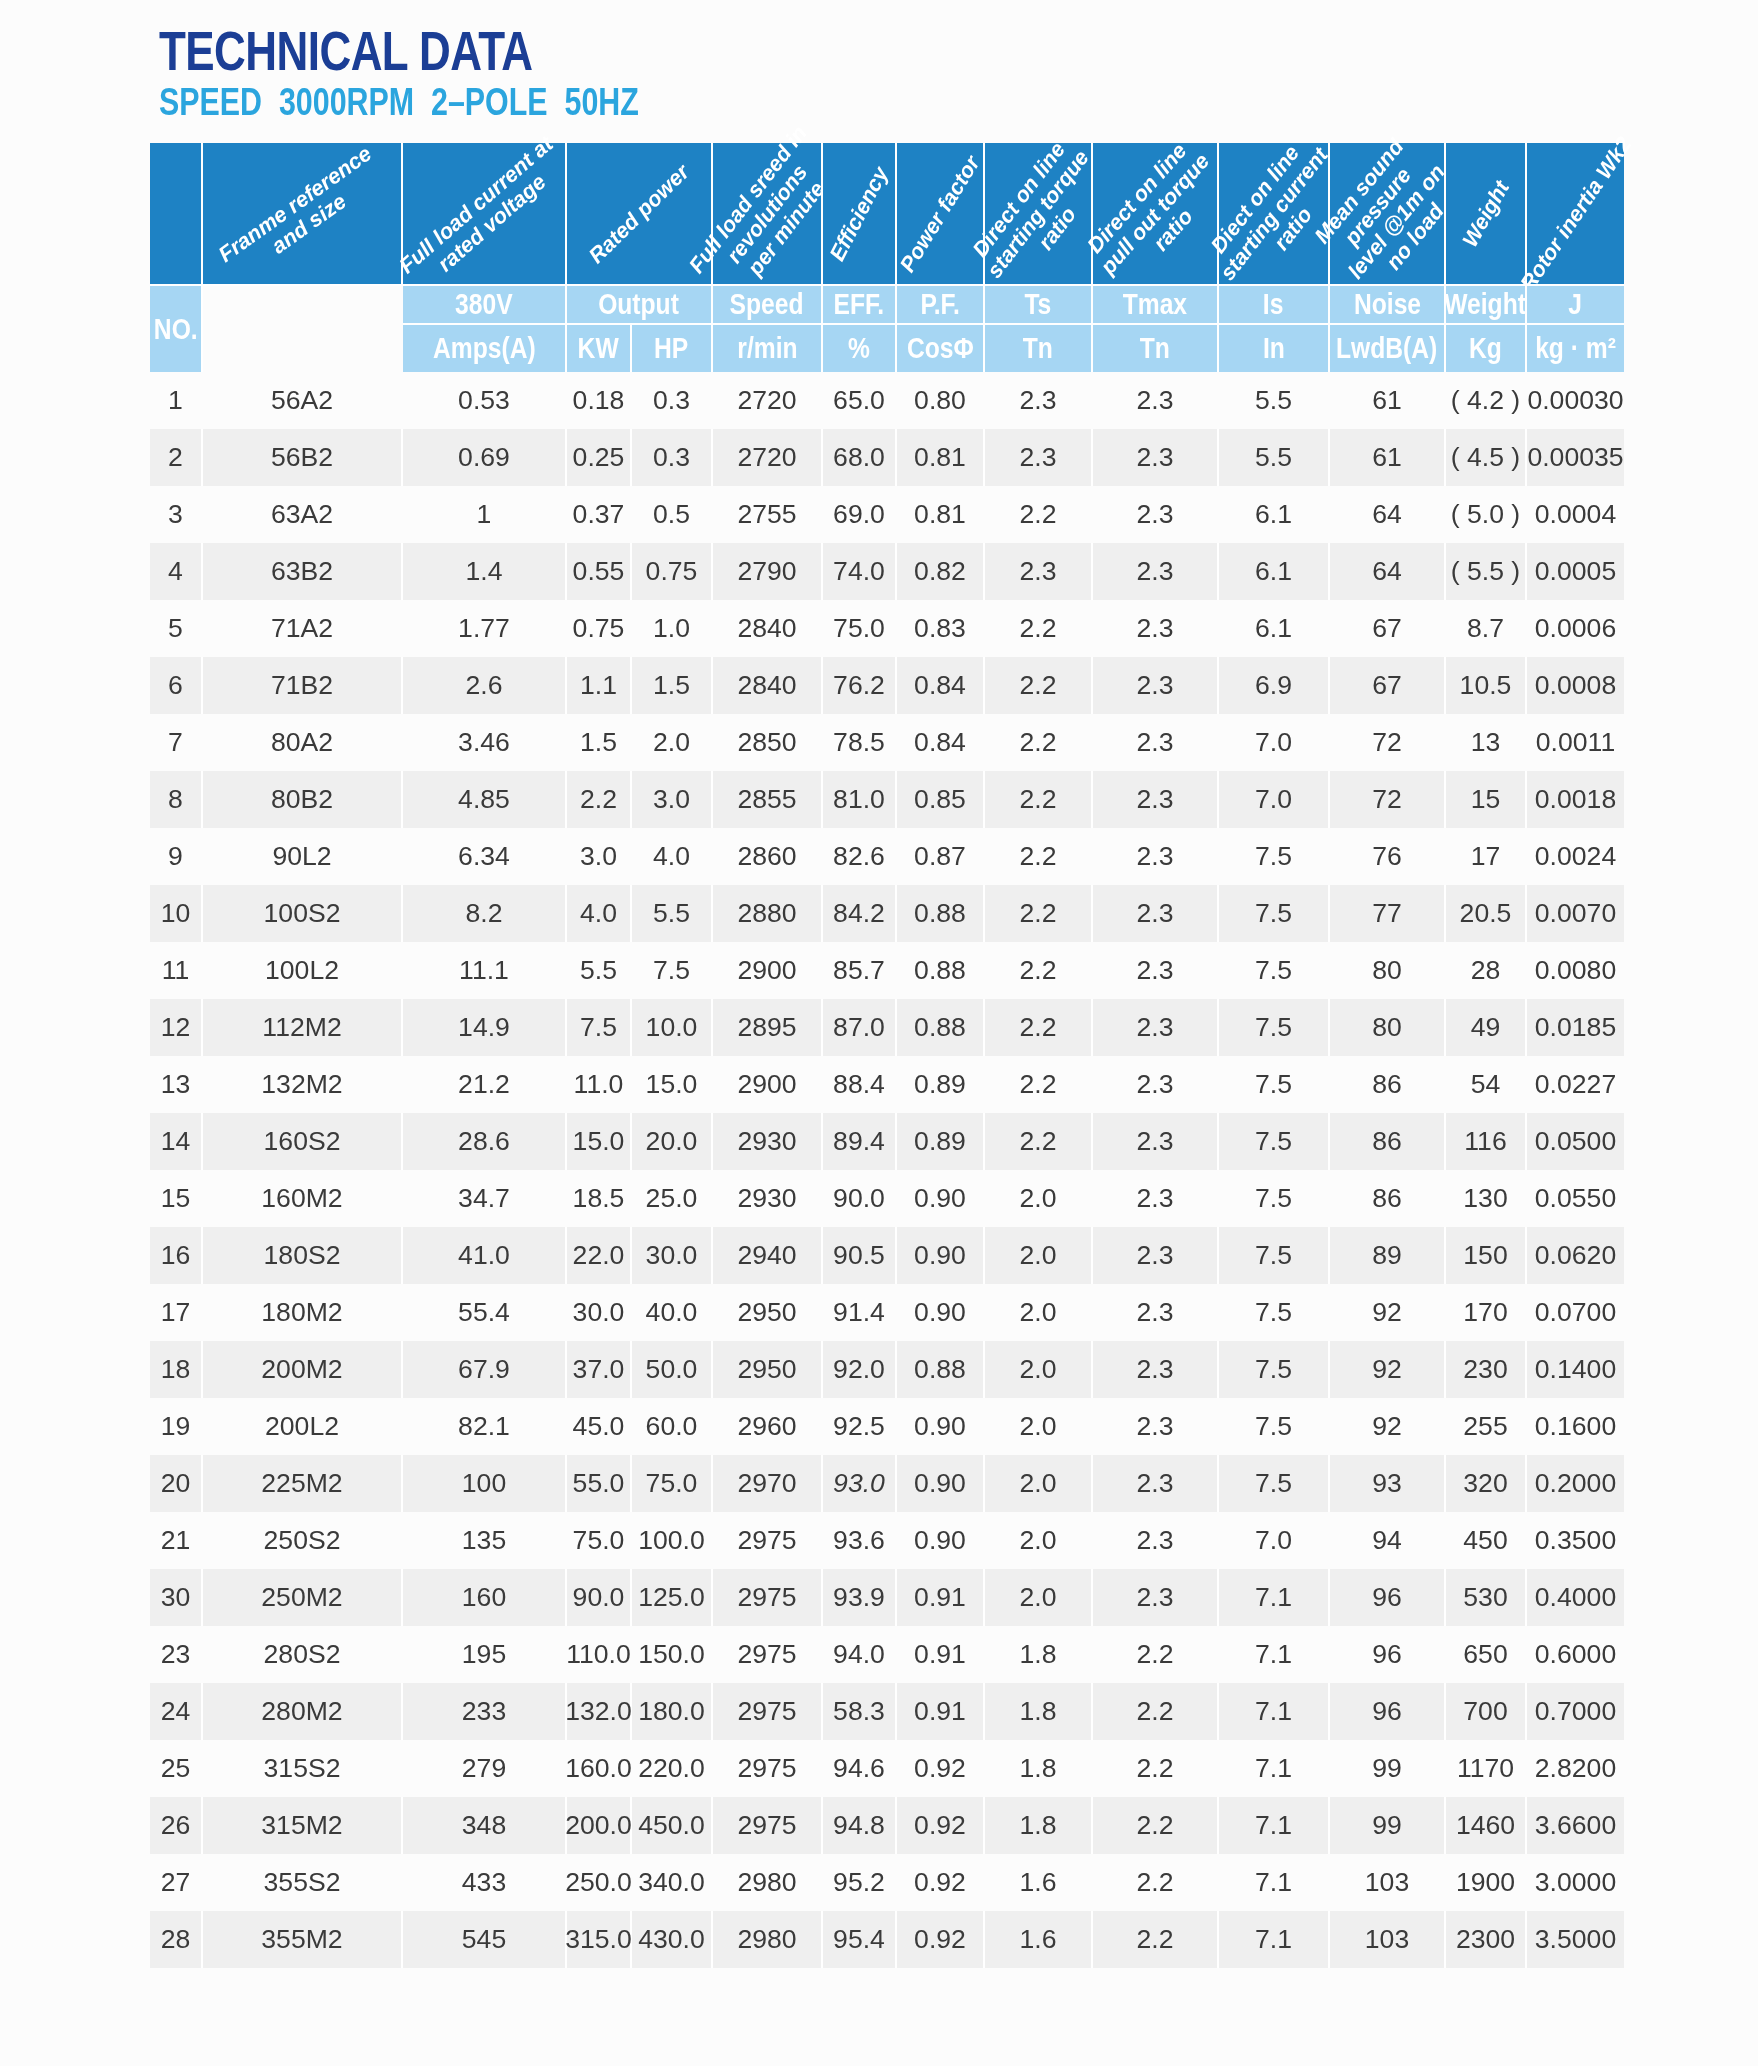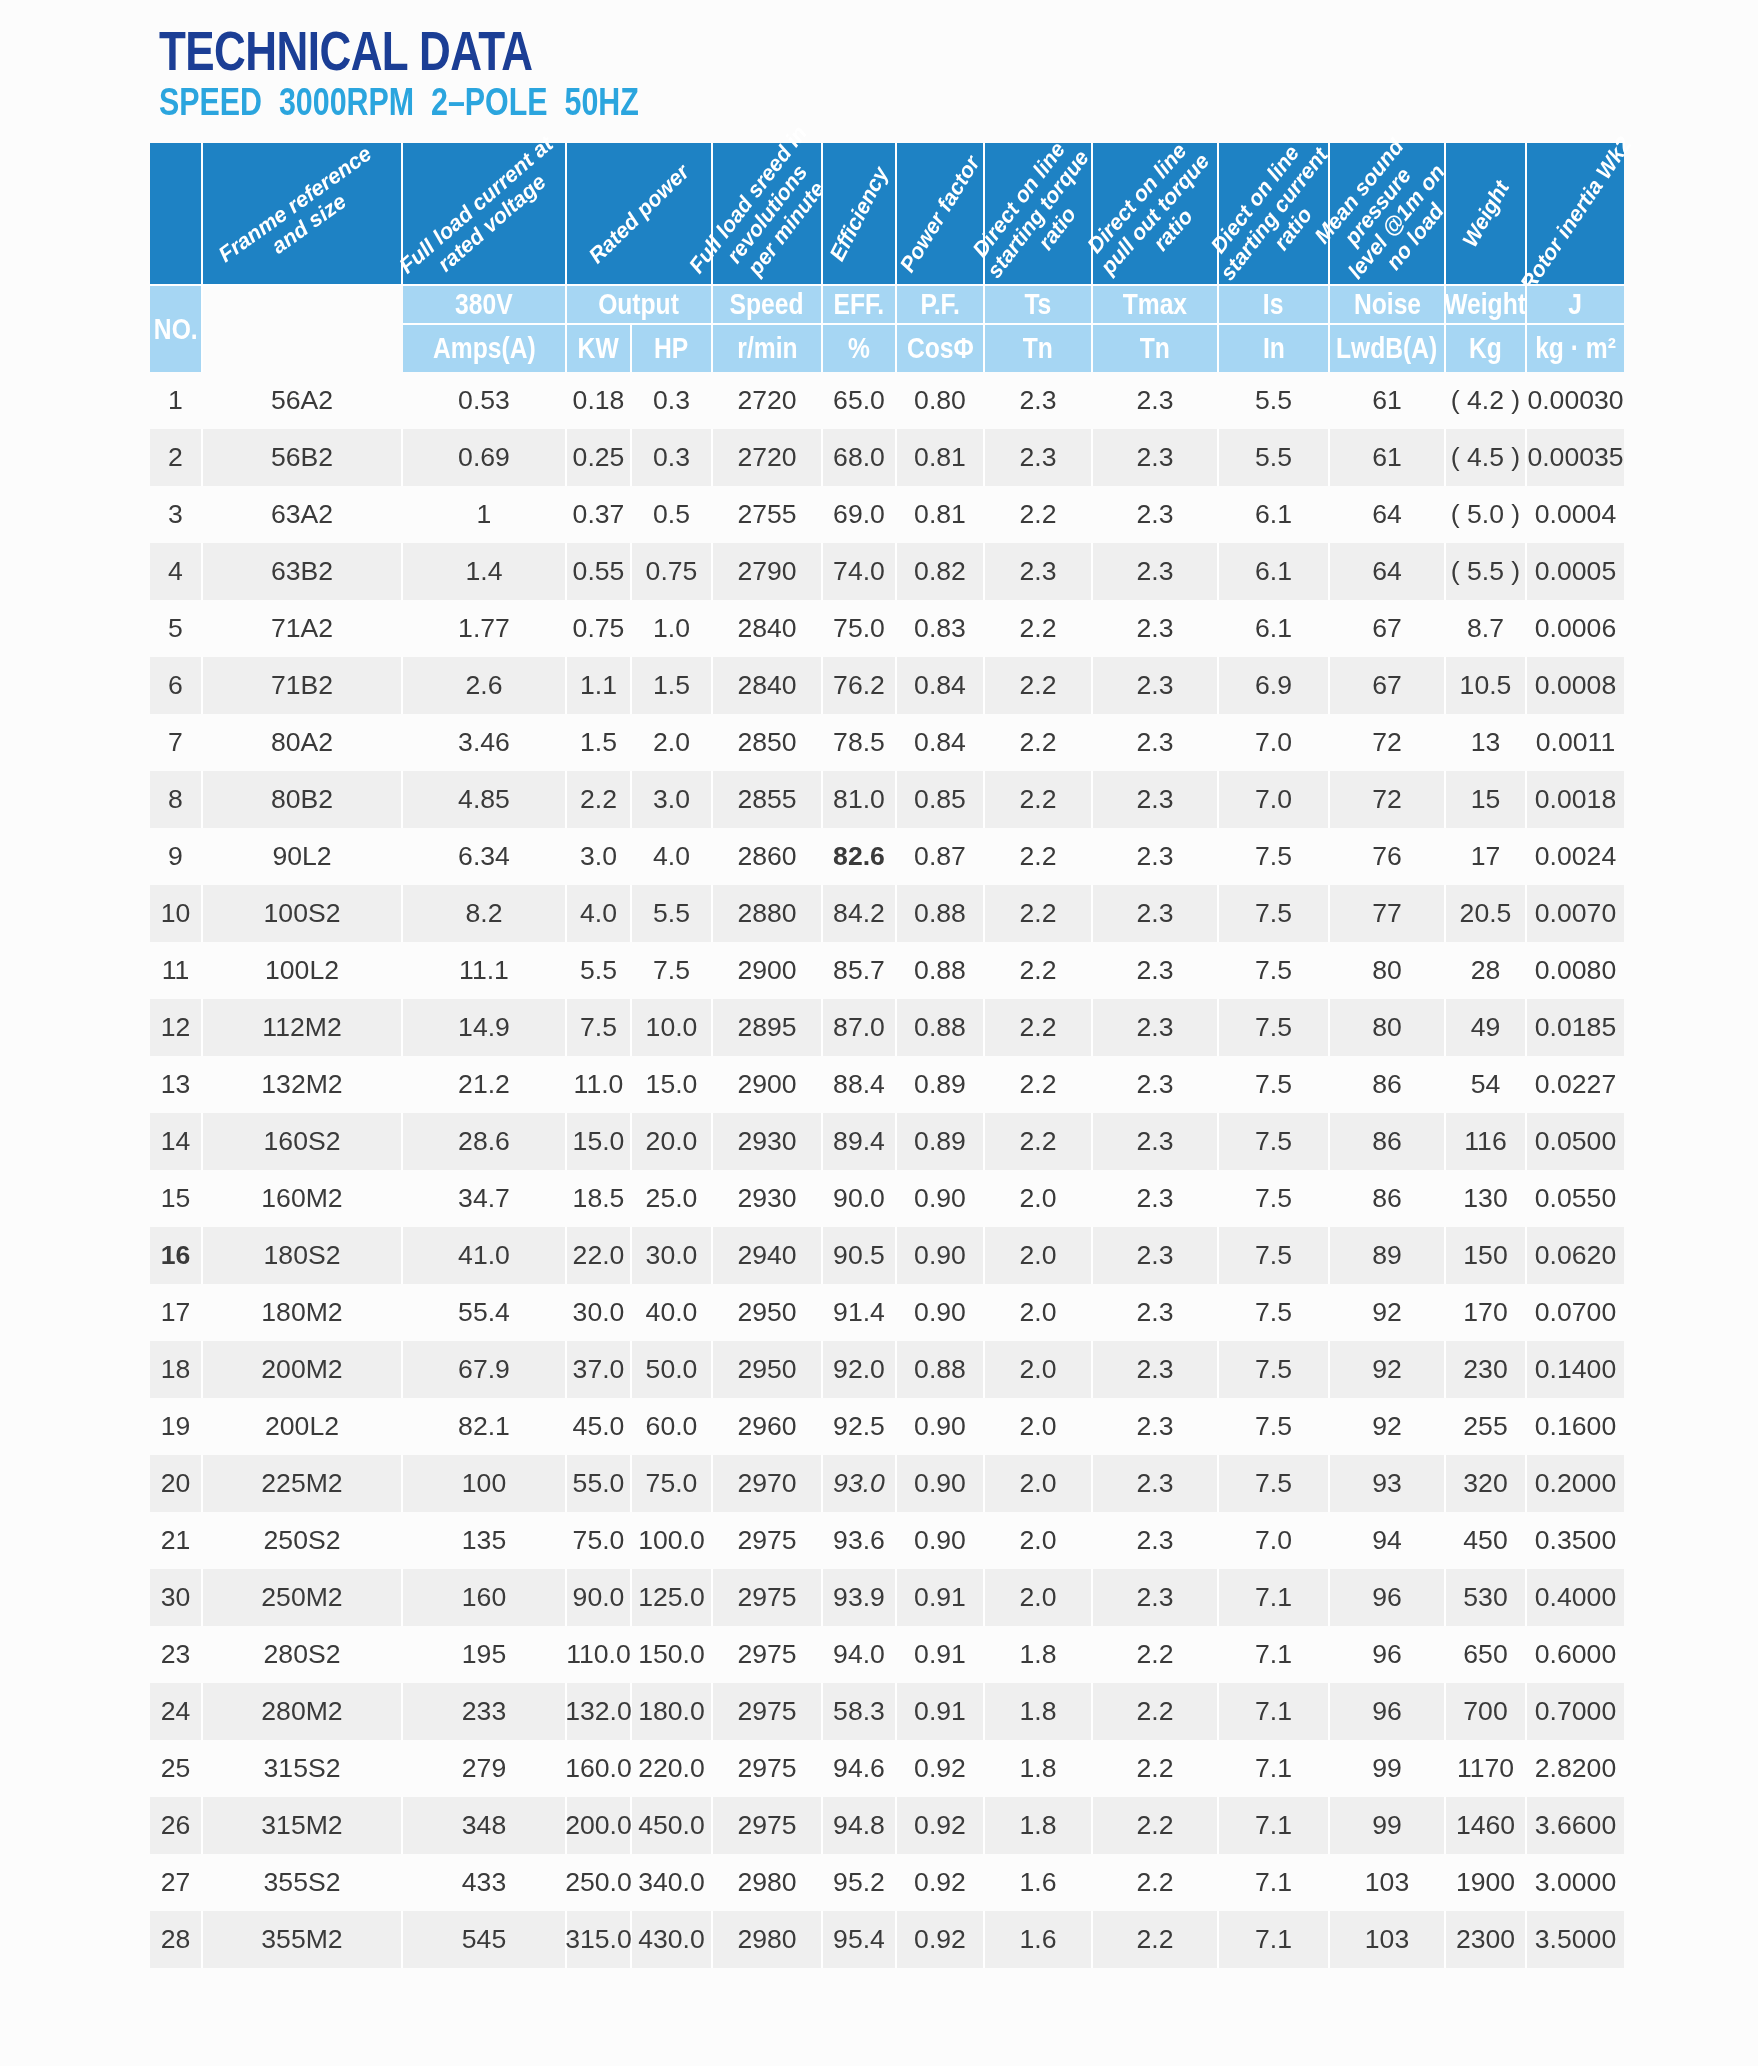--- a/index.html
+++ b/index.html
@@ -363,21 +363,21 @@
       <div class="cell row-even" style="grid-area: 11 / 11 / auto / span 1;">7.0</div>
       <div class="cell row-even" style="grid-area: 11 / 12 / auto / span 1;">72</div>
       <div class="cell row-even" style="grid-area: 11 / 13 / auto / span 1;">15</div>
       <div class="cell row-even last-col" style="grid-area: 11 / 14 / auto / span 1;">0.0018</div>
       <div class="cell row-odd" style="grid-area: 12 / 1 / auto / span 1;">9</div>
       <div class="cell row-odd" style="grid-area: 12 / 2 / auto / span 1;">90L2</div>
       <div class="cell row-odd" style="grid-area: 12 / 3 / auto / span 1;">6.34</div>
       <div class="cell row-odd" style="grid-area: 12 / 4 / auto / span 1;">3.0</div>
       <div class="cell row-odd" style="grid-area: 12 / 5 / auto / span 1;">4.0</div>
       <div class="cell row-odd" style="grid-area: 12 / 6 / auto / span 1;">2860</div>
-      <div class="cell row-odd" style="grid-area: 12 / 7 / auto / span 1; font-weight: bold;">82.6</div>
+      <div class="cell row-odd" style="grid-area: 12 / 7 / auto / span 1;">82.6</div>
       <div class="cell row-odd" style="grid-area: 12 / 8 / auto / span 1;">0.87</div>
       <div class="cell row-odd" style="grid-area: 12 / 9 / auto / span 1;">2.2</div>
       <div class="cell row-odd" style="grid-area: 12 / 10 / auto / span 1;">2.3</div>
       <div class="cell row-odd" style="grid-area: 12 / 11 / auto / span 1;">7.5</div>
       <div class="cell row-odd" style="grid-area: 12 / 12 / auto / span 1;">76</div>
       <div class="cell row-odd" style="grid-area: 12 / 13 / auto / span 1;">17</div>
       <div class="cell row-odd last-col" style="grid-area: 12 / 14 / auto / span 1;">0.0024</div>
       <div class="cell row-even" style="grid-area: 13 / 1 / auto / span 1;">10</div>
       <div class="cell row-even" style="grid-area: 13 / 2 / auto / span 1;">100S2</div>
       <div class="cell row-even" style="grid-area: 13 / 3 / auto / span 1;">8.2</div>
@@ -455,21 +455,21 @@
       <div class="cell row-odd" style="grid-area: 18 / 5 / auto / span 1;">25.0</div>
       <div class="cell row-odd" style="grid-area: 18 / 6 / auto / span 1;">2930</div>
       <div class="cell row-odd" style="grid-area: 18 / 7 / auto / span 1;">90.0</div>
       <div class="cell row-odd" style="grid-area: 18 / 8 / auto / span 1;">0.90</div>
       <div class="cell row-odd" style="grid-area: 18 / 9 / auto / span 1;">2.0</div>
       <div class="cell row-odd" style="grid-area: 18 / 10 / auto / span 1;">2.3</div>
       <div class="cell row-odd" style="grid-area: 18 / 11 / auto / span 1;">7.5</div>
       <div class="cell row-odd" style="grid-area: 18 / 12 / auto / span 1;">86</div>
       <div class="cell row-odd" style="grid-area: 18 / 13 / auto / span 1;">130</div>
       <div class="cell row-odd last-col" style="grid-area: 18 / 14 / auto / span 1;">0.0550</div>
-      <div class="cell row-even" style="grid-area: 19 / 1 / auto / span 1; font-weight: bold;">16</div>
+      <div class="cell row-even" style="grid-area: 19 / 1 / auto / span 1;">16</div>
       <div class="cell row-even" style="grid-area: 19 / 2 / auto / span 1;">180S2</div>
       <div class="cell row-even" style="grid-area: 19 / 3 / auto / span 1;">41.0</div>
       <div class="cell row-even" style="grid-area: 19 / 4 / auto / span 1;">22.0</div>
       <div class="cell row-even" style="grid-area: 19 / 5 / auto / span 1;">30.0</div>
       <div class="cell row-even" style="grid-area: 19 / 6 / auto / span 1;">2940</div>
       <div class="cell row-even" style="grid-area: 19 / 7 / auto / span 1;">90.5</div>
       <div class="cell row-even" style="grid-area: 19 / 8 / auto / span 1;">0.90</div>
       <div class="cell row-even" style="grid-area: 19 / 9 / auto / span 1;">2.0</div>
       <div class="cell row-even" style="grid-area: 19 / 10 / auto / span 1;">2.3</div>
       <div class="cell row-even" style="grid-area: 19 / 11 / auto / span 1;">7.5</div>

